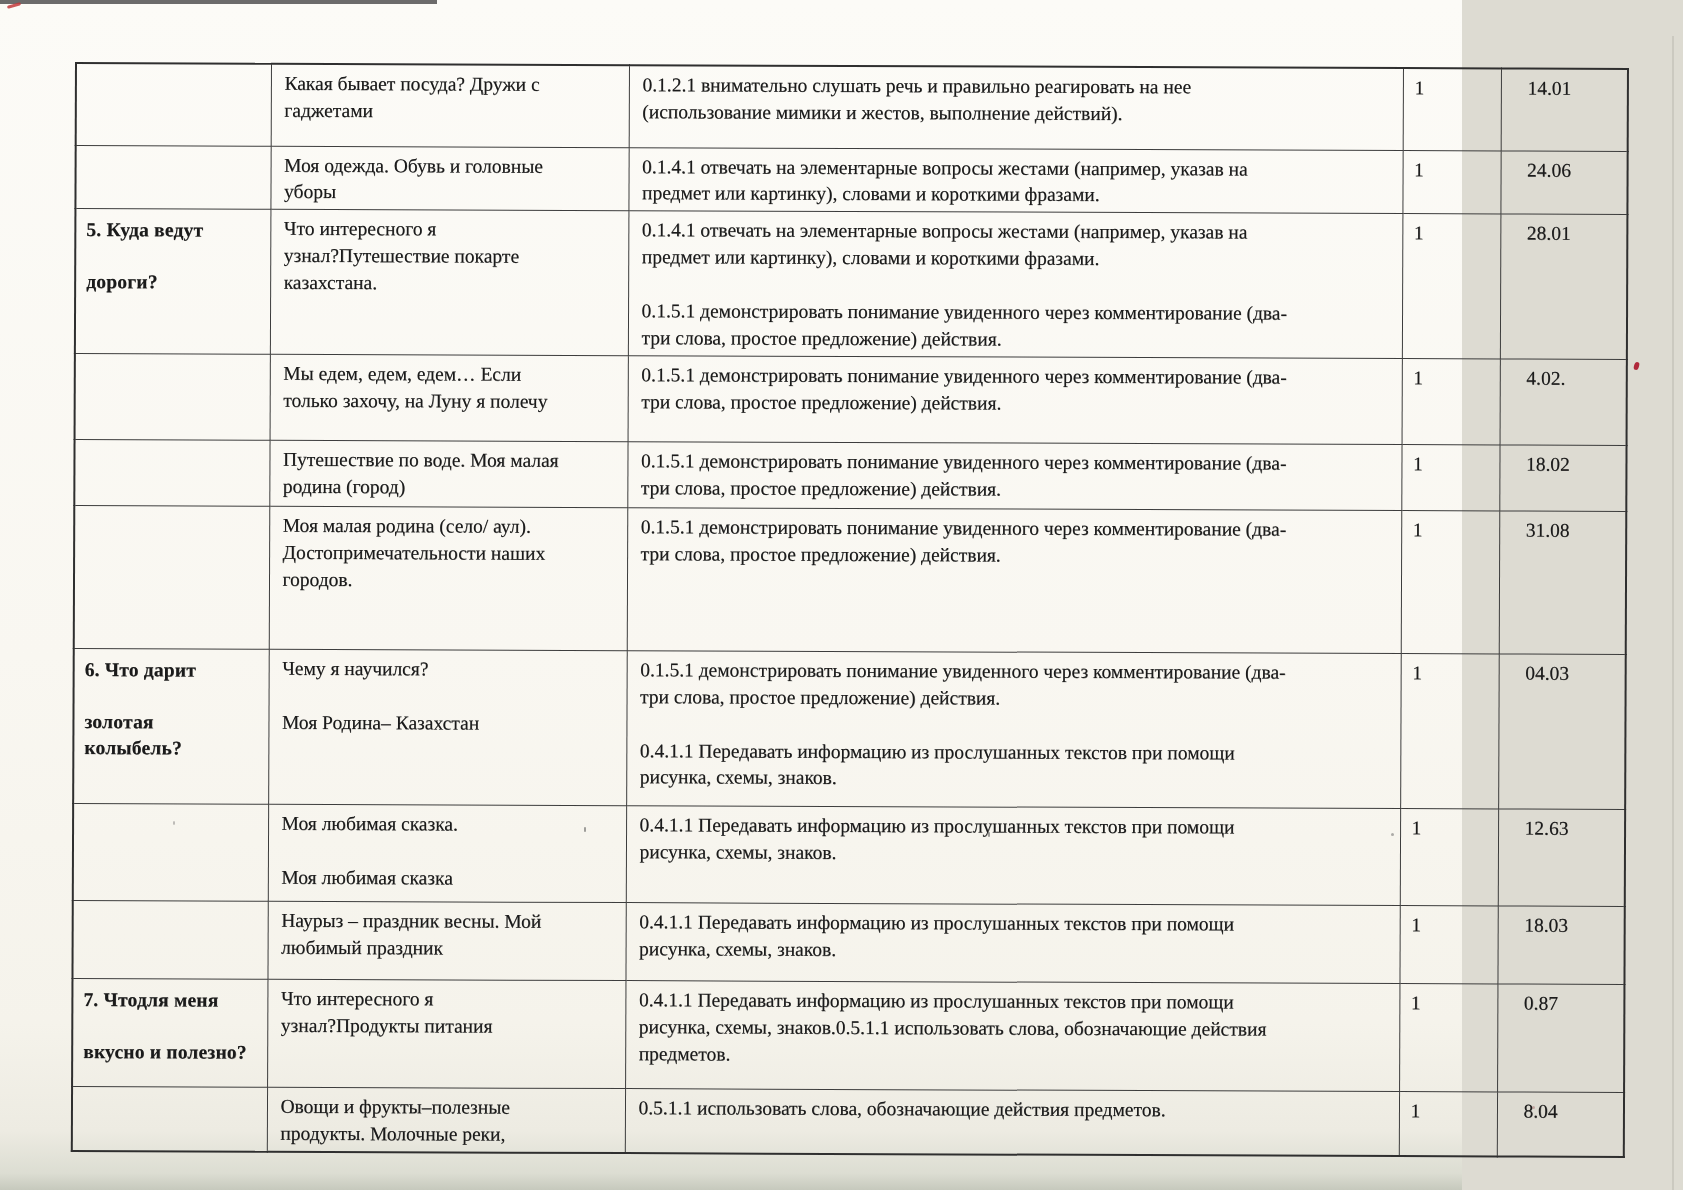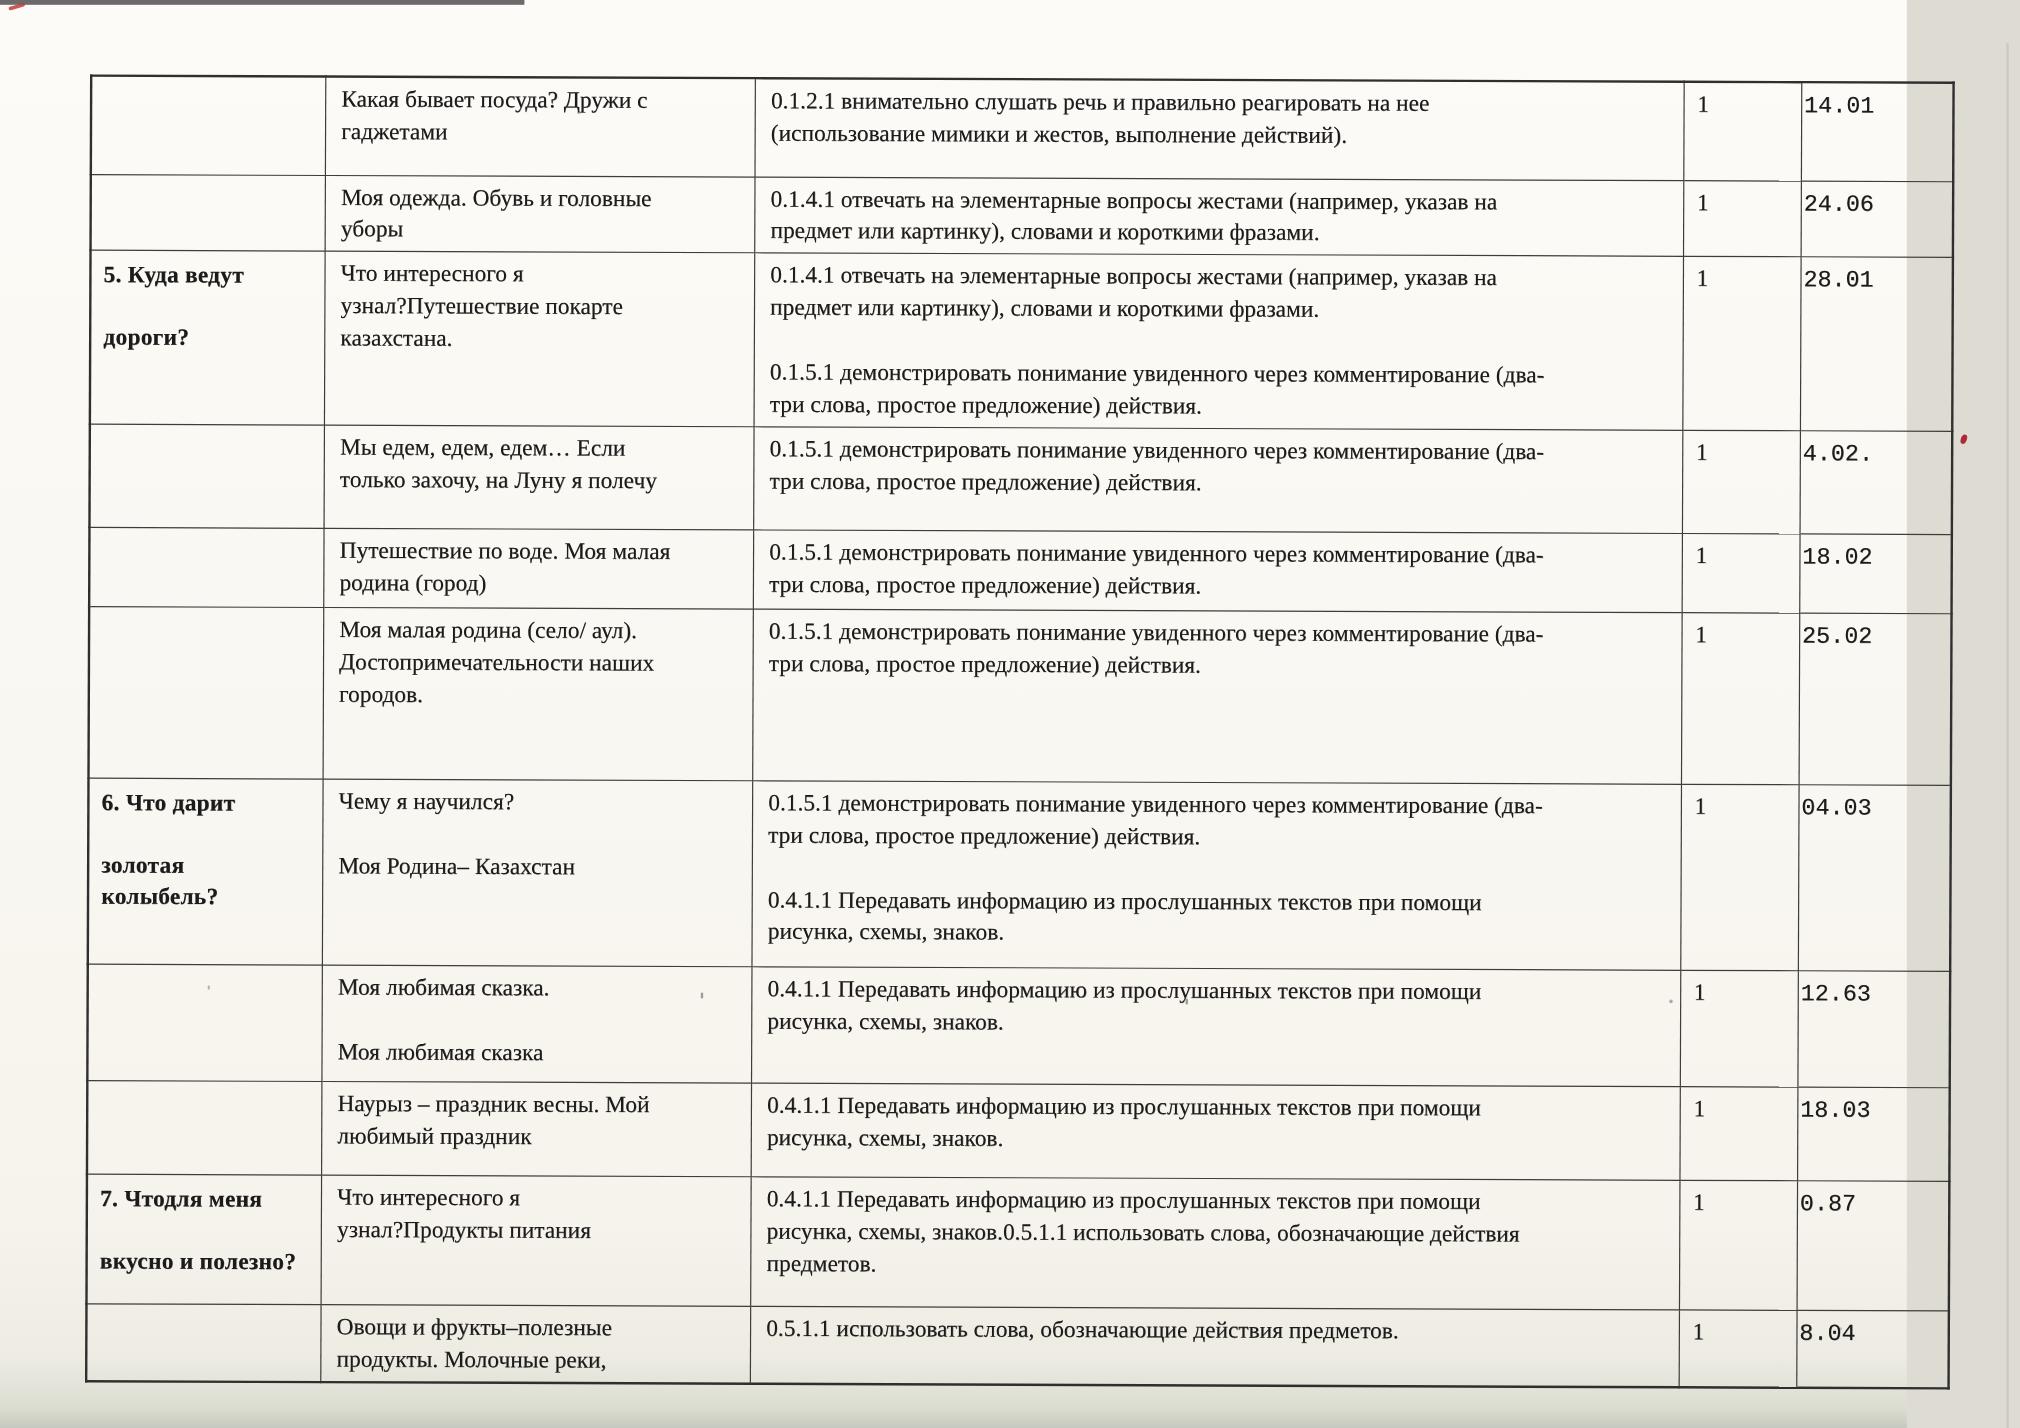--- a/index.html
+++ b/index.html
@@ -2,21 +2,21 @@
 <html><head>
 <meta charset="utf-8">
 <style>
   html,body{margin:0;padding:0;}
   body{
     width:1683px;height:1190px;overflow:hidden;
     background:#dddbd2;
     font-family:"Liberation Serif", serif;
   }
   .page{
-    position:relative;width:1589px;height:1190px;
+    position:relative;width:1462px;height:1190px;
     background:linear-gradient(180deg,#fcfbf7 0%,#f9f7f1 55%,#f5f3eb 86%,#edebe2 95%,#dcddd2 98.6%,#c6c9bd 100%);
     color:#1b1b1b;
   }
   
   .top-edge{position:absolute;left:0;top:0;width:437px;height:4px;background:#474747;opacity:.8;}
   .red-tick{position:absolute;left:7px;top:4px;width:14px;height:3px;background:#c23a3c;transform:rotate(-16deg);border-radius:2px;opacity:.85;}
   .red-dot{position:absolute;left:1634px;top:362px;width:5px;height:8px;background:#b0293b;border-radius:60% 40% 55% 45%;transform:rotate(14deg);}
   .edge-shadow{position:absolute;left:1672px;top:36px;width:2px;height:1154px;background:rgba(110,110,100,.16);}
   .speck{position:absolute;width:3px;height:3px;border-radius:50%;background:rgba(80,80,80,.45);}
   .sp1{left:481px;top:92px;}
@@ -44,21 +44,21 @@
     overflow:hidden;
   }
   td.c-sec{
     font-weight:bold;
     font-size:19.5px;
     line-height:1.33;
     padding:8px 4px 3px 10px;
     letter-spacing:.2px;
   }
   td.c-hours{padding-left:11px;}
-  td.c-date{padding-left:2px;font-family:Liberation Mono, monospace;}
+  td.c-date{padding-left:26px;}
 </style>
 </head>
 <body>
 
 <div class="page">
 
   <div class="top-edge"></div>
   <div class="red-tick"></div>
   <div class="red-dot"></div>
   <div class="edge-shadow"></div>
@@ -131,21 +131,21 @@
           <td class="c-date">18.02</td>
         </tr>
         <tr style="height:143px">
           <td class="c-sec"></td>
           <td class="c-topic">Моя малая родина (село/ аул).
 Достопримечательности наших
 городов.</td>
           <td class="c-obj">0.1.5.1 демонстрировать понимание увиденного через комментирование (два-
 три слова, простое предложение) действия.</td>
           <td class="c-hours">1</td>
-          <td class="c-date">25.02</td>
+          <td class="c-date">31.08</td>
         </tr>
         <tr style="height:155px">
           <td class="c-sec">6. Что дарит
 
 золотая
 колыбель?</td>
           <td class="c-topic">Чему я научился?
 
 Моя Родина– Казахстан</td>
           <td class="c-obj">0.1.5.1 демонстрировать понимание увиденного через комментирование (два-

